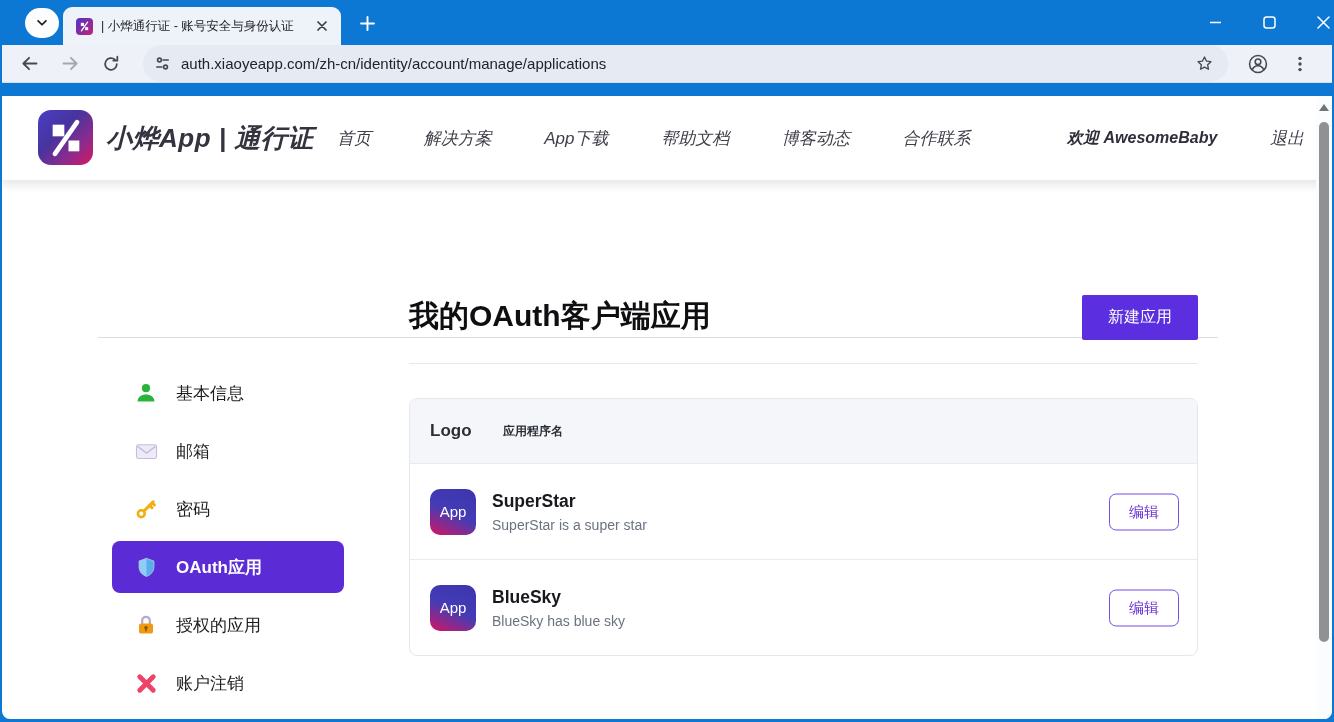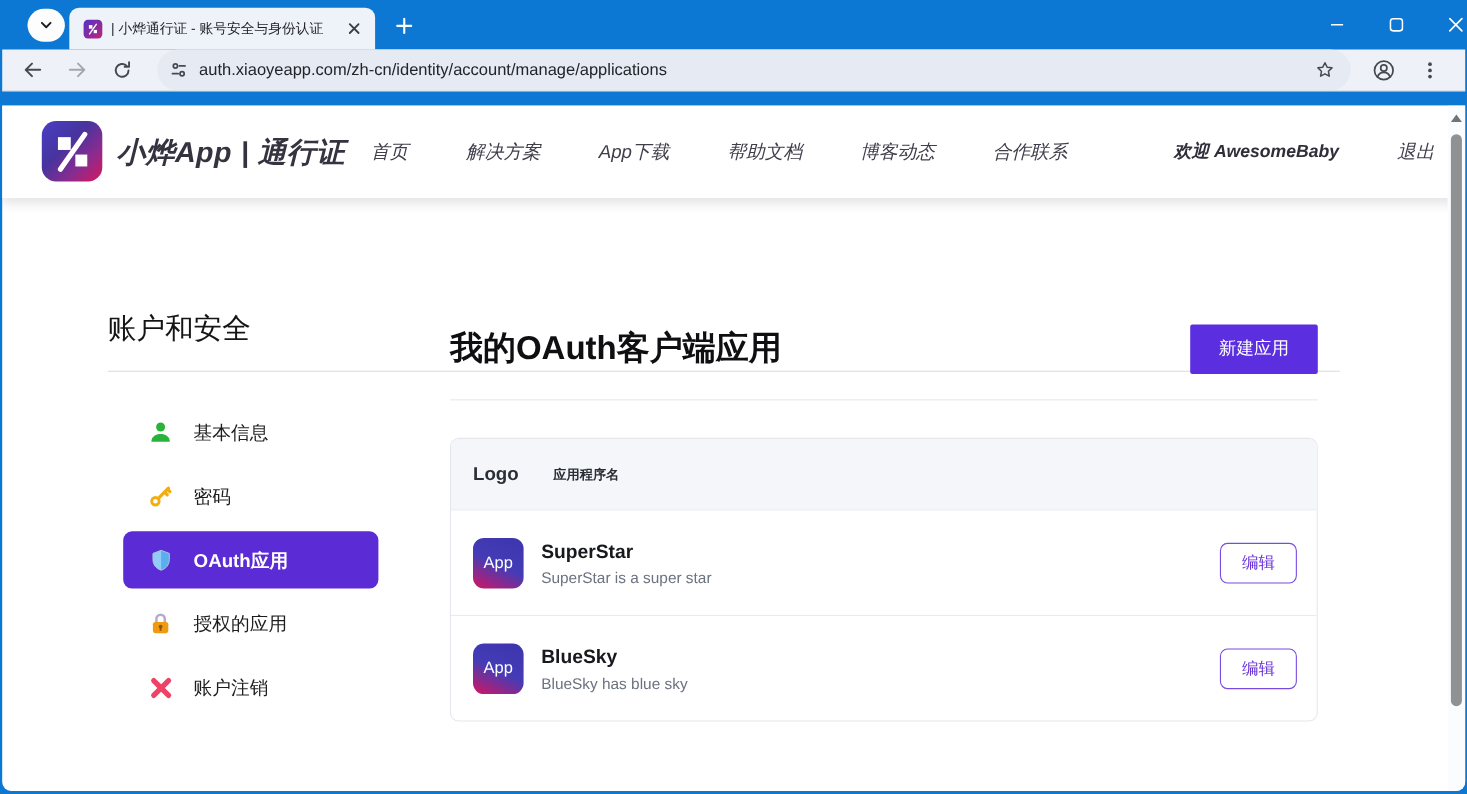--- a/index.html
+++ b/index.html
@@ -191,32 +191,40 @@
         <a href="#">解决方案</a>
         <a href="#">App下载</a>
         <a href="#">帮助文档</a>
         <a href="#">博客动态</a>
         <a href="#">合作联系</a>
         <span class="welcome">欢迎 AwesomeBaby</span>
         <a href="#">退出</a>
       </div>
     </div>
 
-    <div class="page-title">账户和安全</div>
     <div class="divider-1"></div>
 
     <div class="side-menu">
       <div class="side-item">
         <span class="s-icon">
           <svg width="22" height="22" viewBox="0 0 22 22">
               <circle cx="11" cy="6.2" r="4.1" fill="#2ab33c"></circle>
               <path d="M2.6 19.6 c0-4.7 4.1-7 8.4-7 s8.4 2.3 8.4 7 z" fill="#2ab33c"></path>
             </svg>
         </span>
         <span class="s-label">基本信息</span>
+      </div>
+      <div class="side-item">
+        <span class="s-icon">
+          <svg width="23" height="23" viewBox="0 0 22 22">
+              <rect x="1.4" y="4.6" width="19.2" height="13" rx="1.8" fill="#efeaf9" stroke="#c6bdde" stroke-width="1"></rect>
+              <path d="M2.4 6.1 L11 12.6 L19.6 6.1" fill="none" stroke="#c6bdde" stroke-width="1.4"></path>
+            </svg>
+        </span>
+        <span class="s-label">邮箱</span>
       </div>
       <div class="side-item">
         <span class="s-icon">
           <svg width="22" height="22" viewBox="0 0 22 22">
               <g fill="none" stroke="#f0ae10" stroke-width="3" stroke-linecap="round">
                 <circle cx="6.3" cy="15.7" r="3.4" stroke-width="2.6"></circle>
                 <path d="M9 13 L18.2 3.8"></path>
                 <path d="M14.6 7.4 L17 9.8"></path>
                 <path d="M17.2 4.8 L19.4 7"></path>
               </g>

